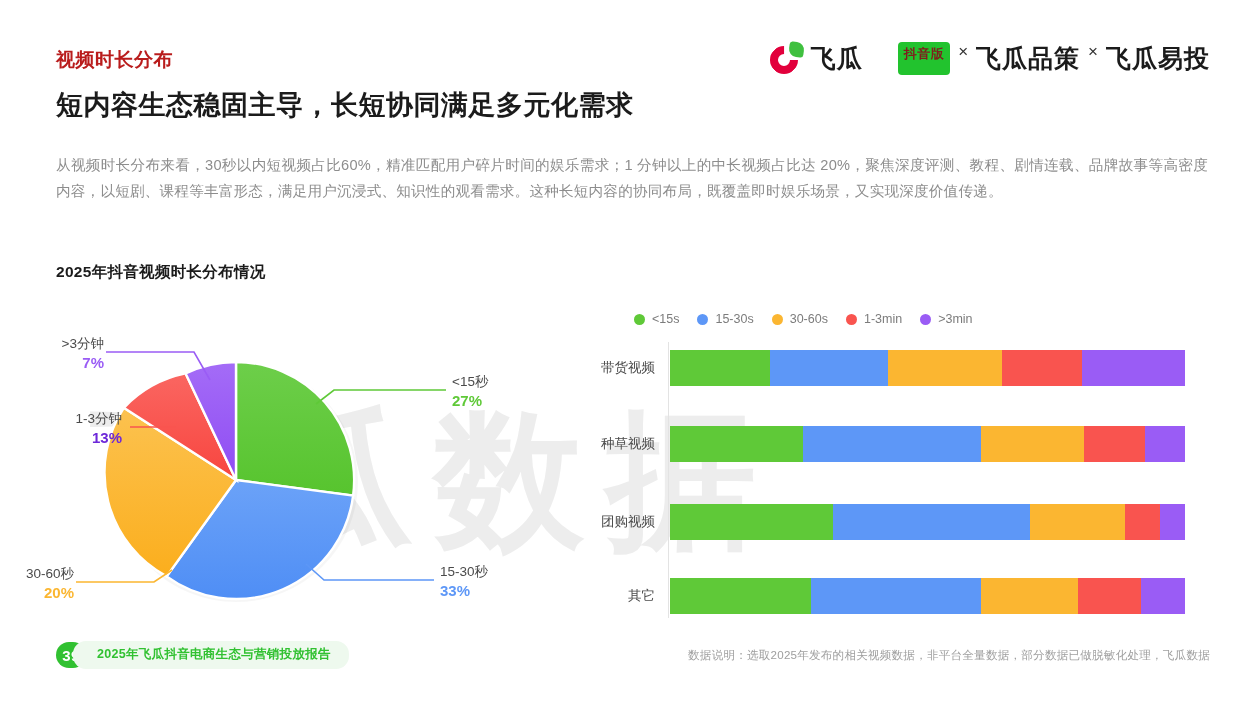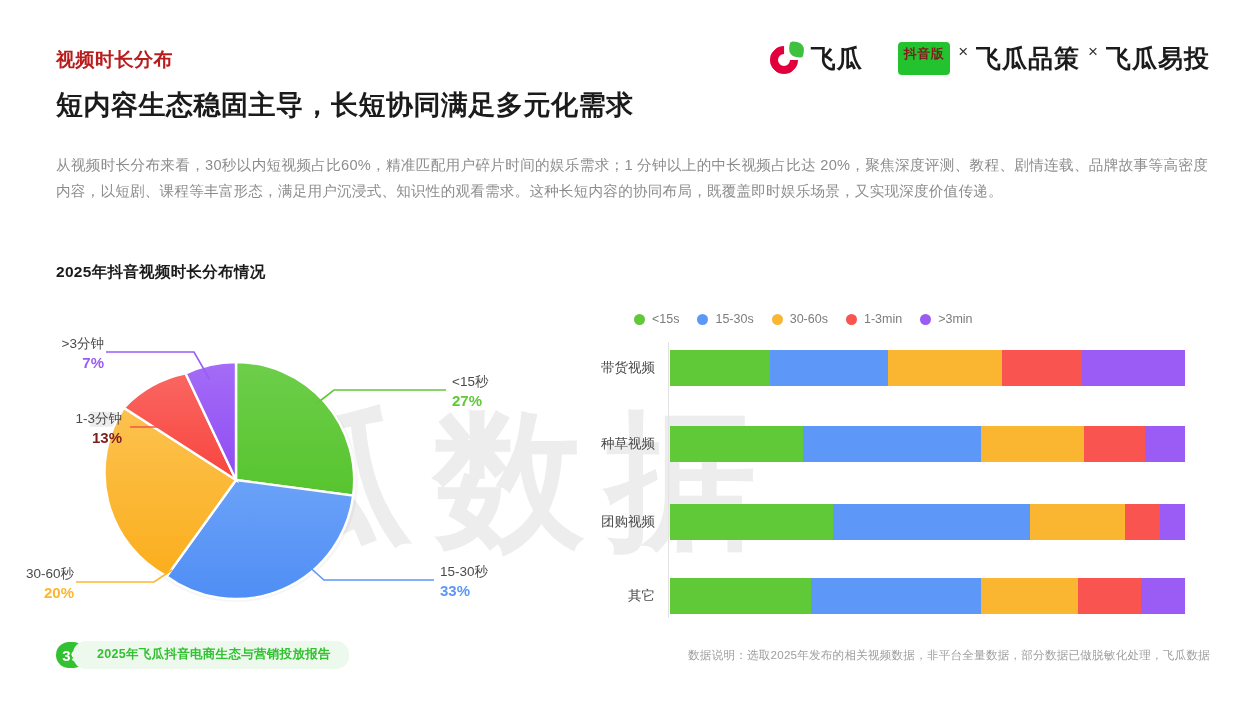--- a/index.html
+++ b/index.html
@@ -199,21 +199,21 @@
         <span class="pc" style="color:#5d97f7">33%</span>
       </div>
 
       <div class="pie-label pl-left" style="left:-56px; width:74px; top:272px;">
         <span class="nm">30-60秒</span>
         <span class="pc" style="color:#fbb631">20%</span>
       </div>
 
       <div class="pie-label pl-left" style="left:-52px; width:118px; top:117px;">
         <span class="nm">1-3分钟</span>
-        <span class="pc" style="color:#7f1d1d">13%</span>
+        <span class="pc" style="color:#6d28d9">13%</span>
       </div>
 
       <div class="pie-label pl-left" style="left:-40px; width:88px; top:42px;">
         <span class="nm">&gt;3分钟</span>
         <span class="pc" style="color:#9a5cf5">7%</span>
       </div>
     </div>
   </div>
 
 

